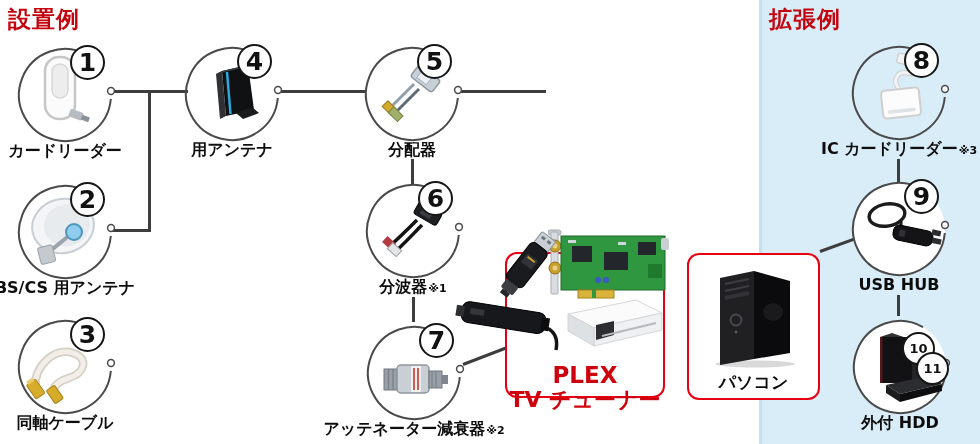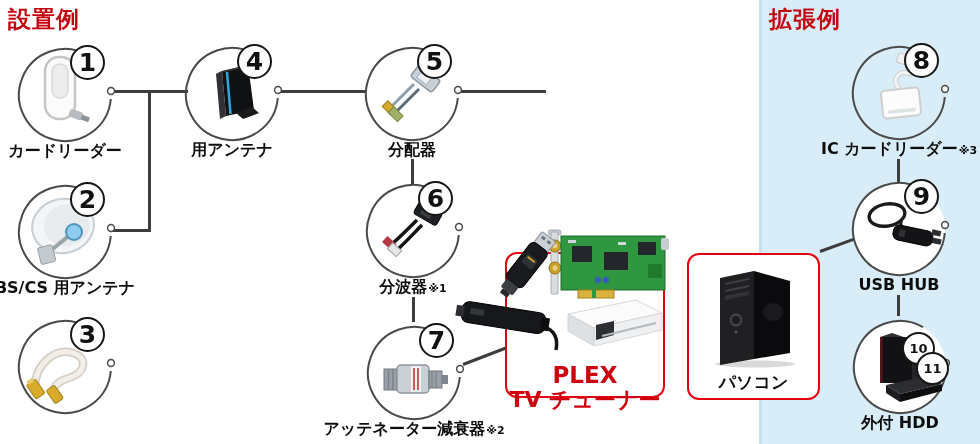--- a/index.html
+++ b/index.html
@@ -124,20 +124,21 @@
       <path d="M14 64 C14 42 34 24 52 30 C68 35 64 50 48 55 C38 58 32 62 32 70" fill="none" stroke="#f3efe8" stroke-width="5" stroke-linecap="round"></path>
       <g transform="rotate(55 14 66)">
           <rect x="6" y="60" width="17" height="11" rx="1.5" fill="#d8ac2b" stroke="#a3821a"></rect>
           <rect x="3" y="62" width="4" height="7" fill="#e9c96a"></rect>
         </g>
       <g transform="rotate(55 33 72)">
           <rect x="25" y="66" width="16" height="10" rx="1.5" fill="#d8ac2b" stroke="#a3821a"></rect>
         </g>
     </svg>
     <div class="badge">3</div>
+    <div class="nlabel"><span>同軸ケーブル</span></div>
   </div>
 
   <div class="node" style="left:180px;top:42px;">
     <svg class="ring" width="104" height="104" viewBox="0 0 104 104">
       <path d="M 97.8 56 A 46 46 0 1 1 75 12.2" fill="none" stroke="#4a4a4a" stroke-width="2"></path>
       <circle cx="98" cy="48" r="3.4" fill="#fff" stroke="#4a4a4a" stroke-width="1.5"></circle>
     </svg>
     <svg class="icon" width="88" height="88" viewBox="0 0 88 88">
       <polygon points="28,24 34,21 38,66 32,69" fill="#2f3134"></polygon>
       <polygon points="34,21 60,15 66,60 38,66" fill="#101113"></polygon>

